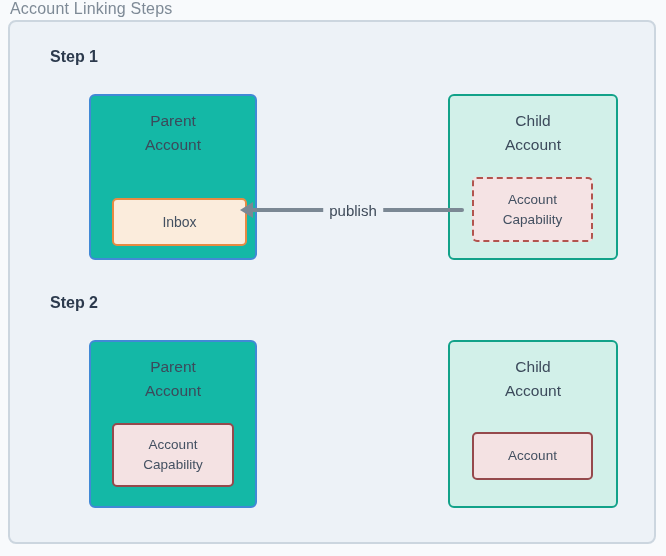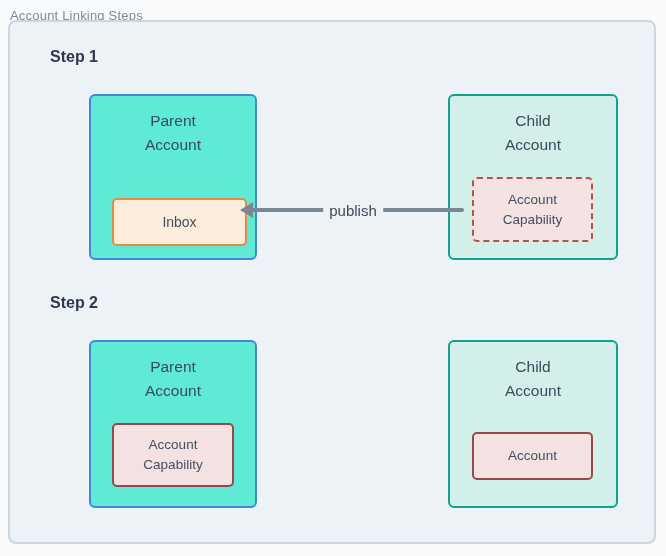--- a/index.html
+++ b/index.html
@@ -10,22 +10,22 @@
     width: 666px;
     height: 556px;
     position: relative;
     background: #f8fafc;
     font-family: "Liberation Sans", "DejaVu Sans", sans-serif;
     overflow: hidden;
   }
   .group-label {
     position: absolute;
     left: 10px;
-    top: 8px;
-    font-size: 13px;
+    top: 0;
+    font-size: 16px;
     color: #7e8a96;
     letter-spacing: 0.2px;
   }
   .container {
     position: absolute;
     left: 8px;
     top: 20px;
     width: 648px;
     height: 524px;
     box-sizing: border-box;
@@ -42,21 +42,21 @@
   }
   .step-heading.s1 { top: 26px; }
   .step-heading.s2 { top: 272px; text-align: center; }
 
   .outer-box {
     position: absolute;
     box-sizing: border-box;
     border-radius: 6px;
   }
   .outer-box.blue {
-    background: #5eead4;
+    background: #14b8a6;
     border: 2px solid #4189d6;
   }
   .outer-box.teal {
     background: #d2f0e9;
     border: 2px solid #12a289;
   }
   .box-title {
     margin-top: 13px;
     text-align: center;
     font-size: 15.5px;

